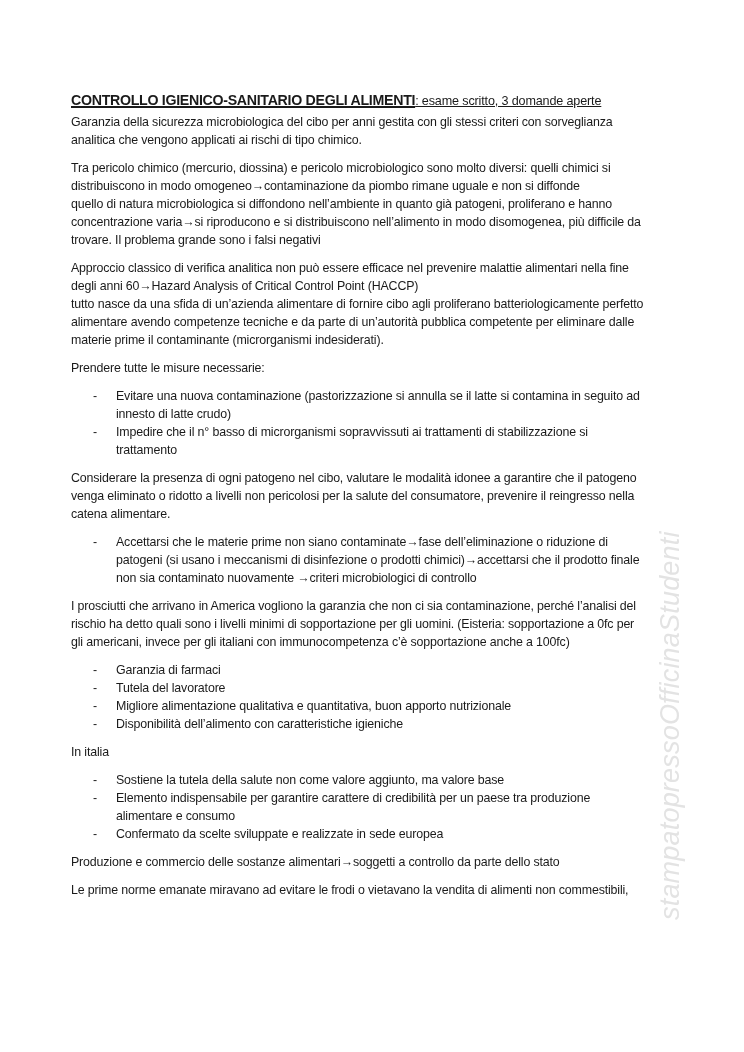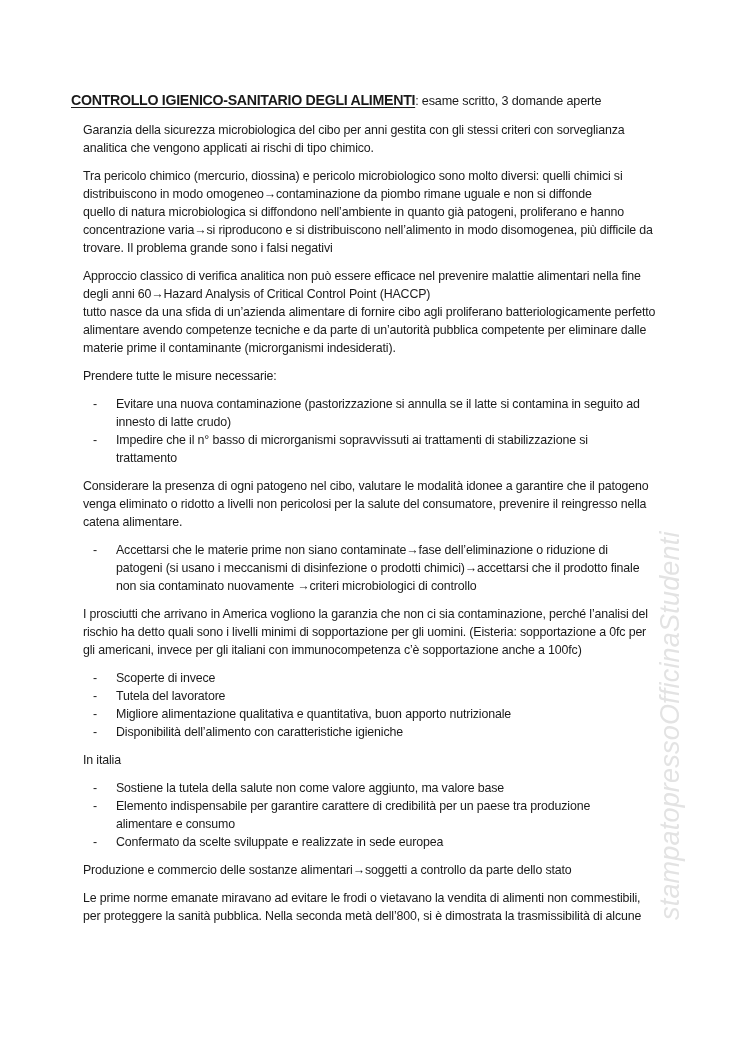--- a/index.html
+++ b/index.html
@@ -18,33 +18,34 @@
     .page {
       position: absolute;
       left: 71px;
       top: 90px;
       width: 610px;
       font-size: 12.4px;
       line-height: 18px;
       letter-spacing: -0.15px;
     }
     .title-line {
-      margin: 0 0 10px 0;
+      margin: 0 0 2px 0;
       font-size: 12.6px;
       line-height: 20px;
+      text-decoration: underline;
     }
     .title {
       font-weight: bold;
       font-size: 14.2px;
       text-decoration: underline;
       text-underline-offset: 2px;
       letter-spacing: -0.3px;
     }
     p {
-      margin: 0 0 10px 12px;
+      margin: 0 0 10px 0;
     }
     .line {
       display: block;
       white-space: nowrap;
     }
     ul.dash {
       list-style: none;
       margin: 0 0 10px 0;
       padding: 0;
     }
@@ -134,21 +135,21 @@
 
   <p>
     <span class="line">I prosciutti che arrivano in America vogliono la garanzia che non ci sia contaminazione, perché l’analisi del</span>
     <span class="line">rischio ha detto quali sono i livelli minimi di sopportazione per gli uomini. (Eisteria: sopportazione a 0fc per</span>
     <span class="line">gli americani, invece per gli italiani con immunocompetenza c’è sopportazione anche a 100fc)</span>
   </p>
 
   <ul class="dash">
     <li>
       <span class="bullet">-</span>
-      <span class="line">Scoperte di invece</span>
+      <span class="line">Garanzia di farmaci</span>
     </li>
     <li>
       <span class="bullet">-</span>
       <span class="line">Tutela del lavoratore</span>
     </li>
     <li>
       <span class="bullet">-</span>
       <span class="line">Migliore alimentazione qualitativa e quantitativa, buon apporto nutrizionale</span>
     </li>
     <li>
@@ -172,18 +173,17 @@
     <li>
       <span class="bullet">-</span>
       <span class="line">Confermato da scelte sviluppate e realizzate in sede europea</span>
     </li>
   </ul>
 
   <p>Produzione e commercio delle sostanze alimentari→soggetti a controllo da parte dello stato</p>
 
   <p>
     <span class="line">Le prime norme emanate miravano ad evitare le frodi o vietavano la vendita di alimenti non commestibili,</span>
-    <span class="line">per proteggere la sanità pubblica. Nella seconda metà dell’800, si è dimostrata la trasmissibilità di alcune</span>
   </p>
 
 </div>
 
 <div class="watermark">stampatopressoOfficinaStudenti</div>
 
 </body></html>

